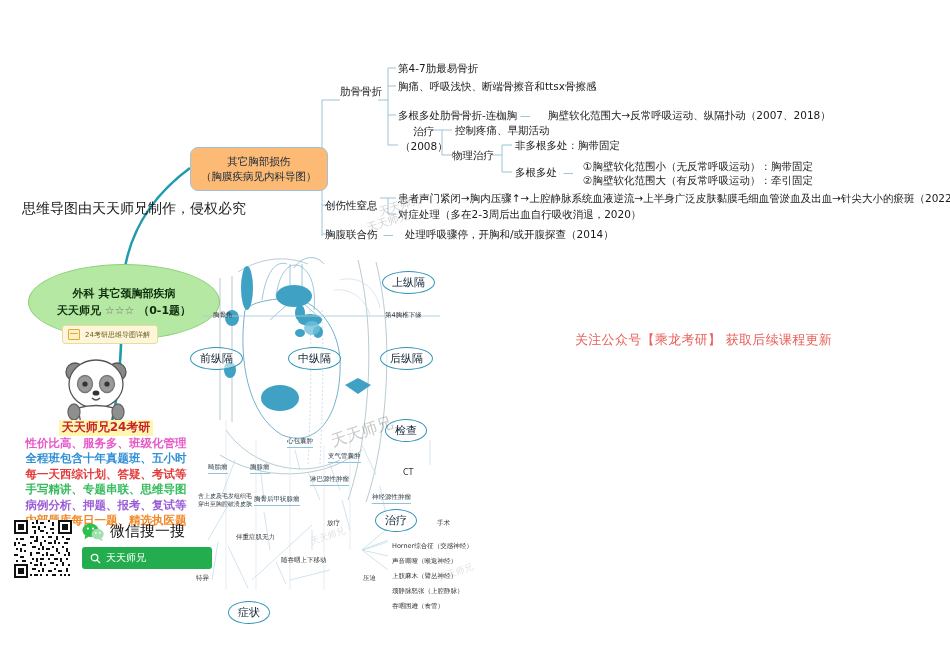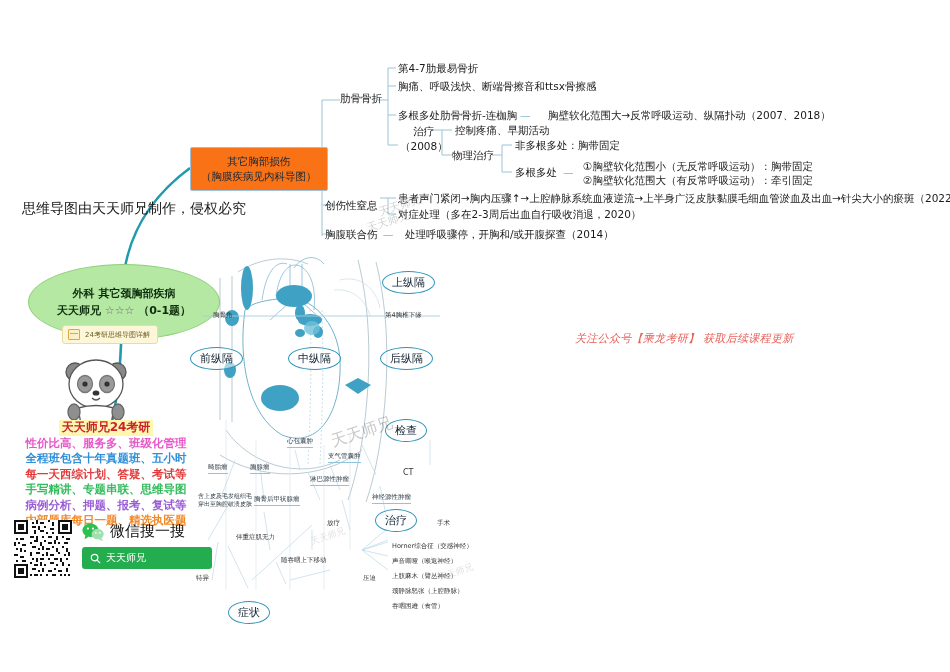--- a/index.html
+++ b/index.html
@@ -11,23 +11,23 @@
     position:relative;
   }
   .canvas{position:absolute;left:0;top:0;width:950px;height:672px;}
   .abs{position:absolute;}
 
   
   .mm{font-size:10.5px;color:#1a1a1a;line-height:15px;white-space:nowrap;}
 
   
   .blue-node{
-    background:#f97316;
+    background:#fdba74;
     border:1px solid #9ec2de;
-    border-radius:2px;
+    border-radius:8px;
     padding:6px 10px;
     text-align:center;
     font-size:10.5px;
     color:#12263a;
     line-height:15px;
     white-space:nowrap;
   }
 
   
   .green-node{
@@ -87,21 +87,21 @@
   .wx-logo{width:22px;height:18px;position:relative;flex:0 0 auto;}
   .wx-text{font-size:15px;color:#111;white-space:nowrap;}
   .wx-search{
     margin-top:6px;background:#23ad4f;border-radius:3px;
     height:22px;width:122px;display:flex;align-items:center;gap:5px;
     padding-left:8px;
   }
   .wx-search .sterm{color:#fff;font-size:10px;white-space:nowrap;}
 
   
-  .redline{font-size:11px;color:#e8605a;white-space:nowrap;letter-spacing:.3px;font-style:italic;}
+  .redline{font-size:13px;color:#e8605a;white-space:nowrap;letter-spacing:.3px;}
 
   
   .oval{
     border:1.6px solid #2f93b8;
     border-radius:50%;
     padding:3px 9px;
     font-size:11px;color:#123;
     background:rgba(255,255,255,.55);
     white-space:nowrap;
   }
@@ -341,21 +341,21 @@
         <span class="sterm">天天师兄</span>
       </div>
     </div>
   </div>
 
   <div class="abs blue-node" style="left:190px;top:147px;">
     <div>其它胸部损伤</div>
     <div>（胸膜疾病见内科导图）</div>
   </div>
 
-  <div class="abs mm" style="left:340px;top:91px;">肋骨骨折</div>
+  <div class="abs mm" style="left:340px;top:84px;">肋骨骨折</div>
 
   <div class="abs mm" style="left:398px;top:61px;">第4-7肋最易骨折</div>
   <div class="abs mm" style="left:398px;top:79px;">胸痛、呼吸浅快、断端骨擦音和ttsx骨擦感</div>
   <div class="abs mm" style="left:398px;top:108px;">多根多处肋骨骨折-连枷胸</div>
   <div class="abs mm" style="left:520px;top:108px;color:#7fb6cf;">—</div>
   <div class="abs mm" style="left:548px;top:108px;">胸壁软化范围大→反常呼吸运动、纵隔扑动（2007、2018）</div>
 
   <div class="abs mm" style="left:400px;top:124px;text-align:center;">
     <div>治疗</div>
     <div>（2008）</div>

